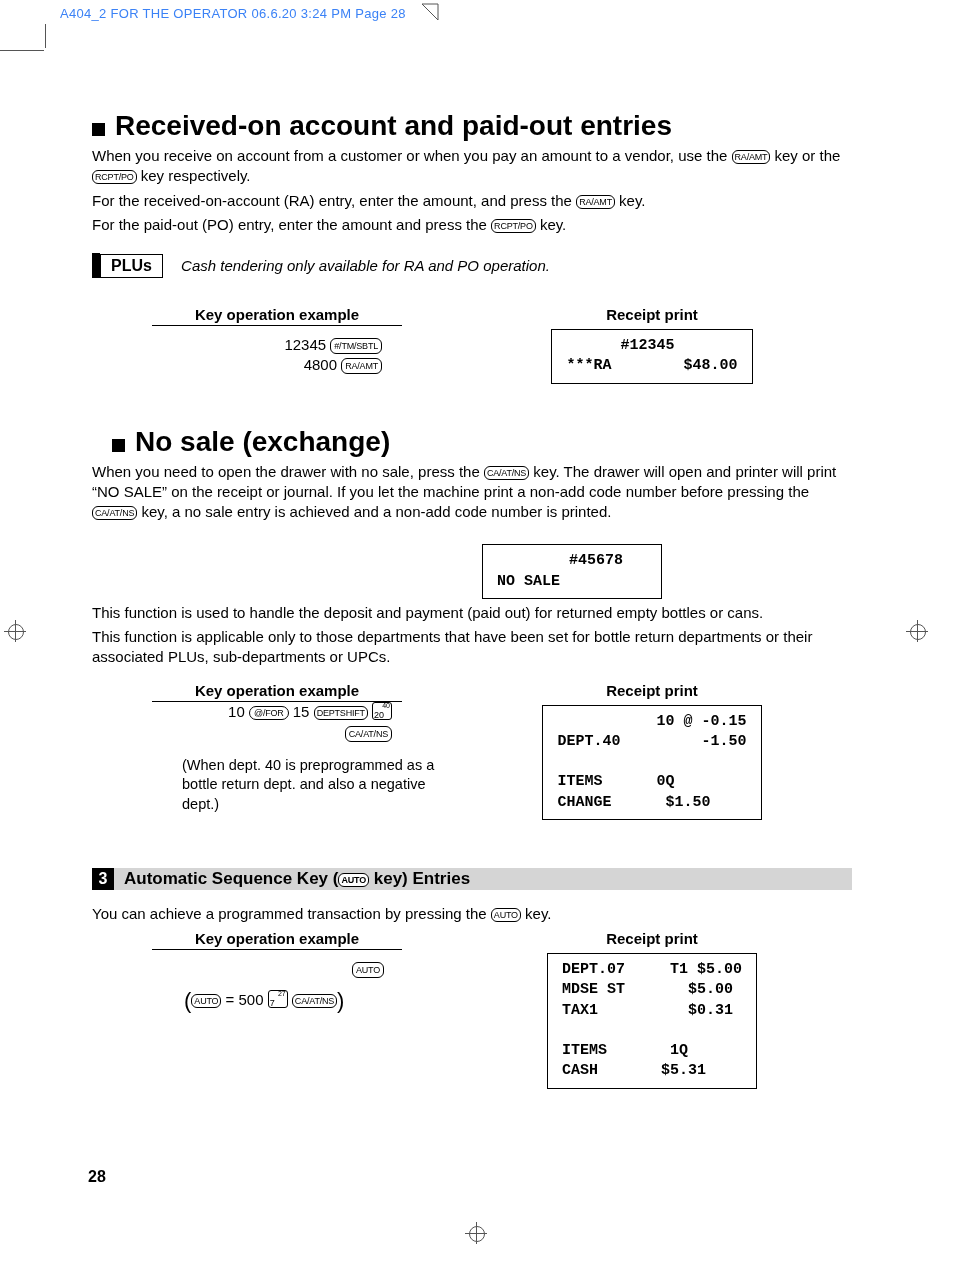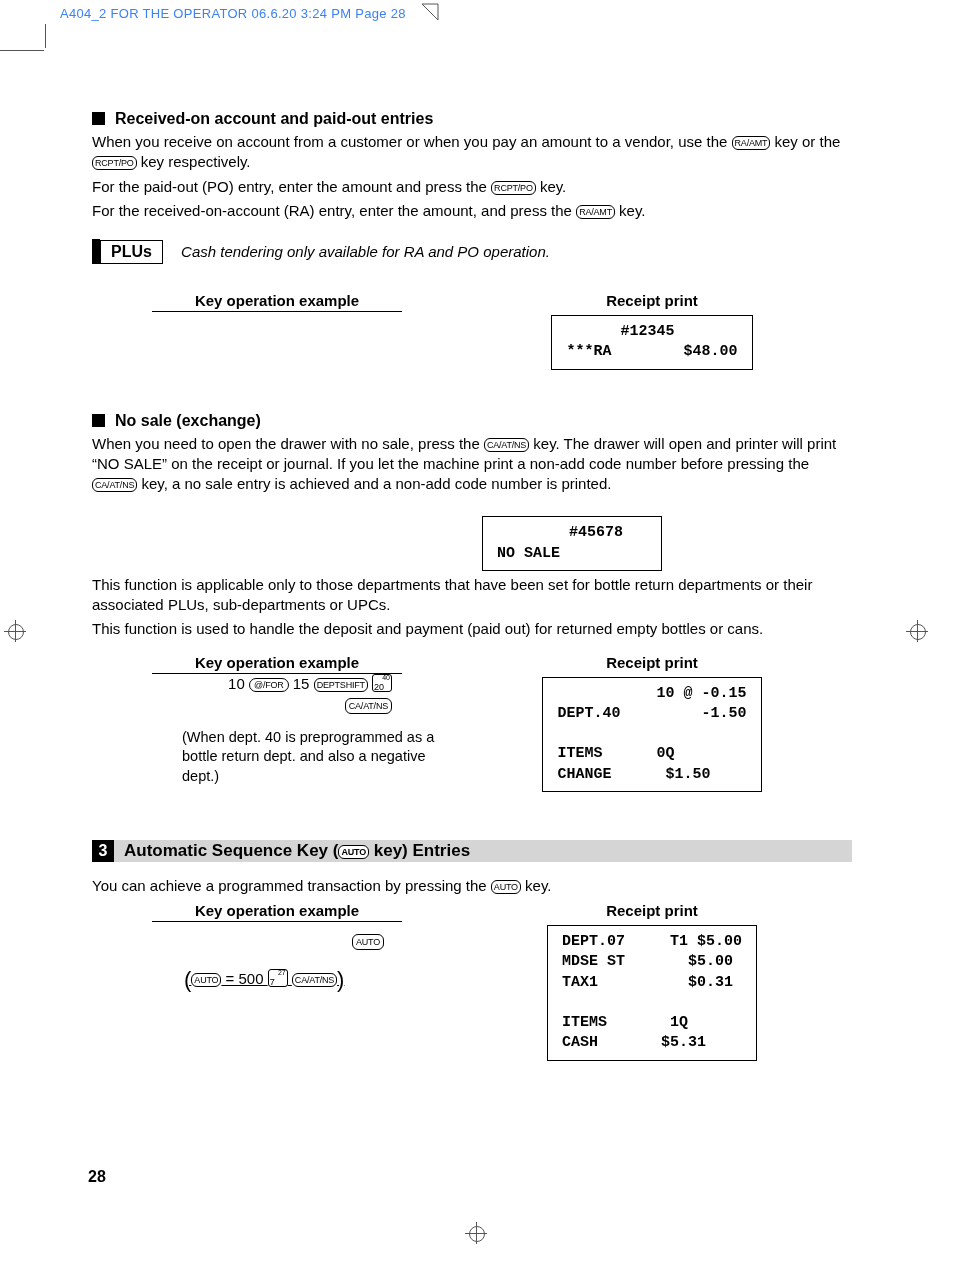--- a/index.html
+++ b/index.html
@@ -67,21 +67,21 @@
     width: 760px;
   }
   .sq-bullet {
     display:inline-block;
     width:13px; height:13px;
     background:#000;
     margin-right:10px;
     vertical-align: -1px;
   }
   h2.sect {
-    font-size: 16px;
+    font-size: 28px;
     font-weight: bold;
     margin: 0 0 2px 0;
   }
   p {
     margin: 4px 0;
     line-height: 1.35;
     font-size: 15px;
   }
   .keycap {
     display:inline-block;
@@ -203,23 +203,22 @@
   .page-num {
     position:absolute;
     left:88px;
     bottom:78px;
     font-weight:bold;
     font-size:16px;
   }
   .auto-eq {
     font-family: Arial, sans-serif;
     font-size: 15px;
-    margin-top: 17px;
+    margin-top: 10px;
     padding-left: 92px;
-    text-decoration: underline;
   }
   .paren {
     font-size:22px;
     vertical-align:-3px;
   }
 </style>
 </head>
 <body>
 
 <div class="page">
@@ -252,55 +251,59 @@
 
   <div class="content">
 
     <h2 class="sect">
       <span class="sq-bullet"></span><span>Received-on account and paid-out entries</span>
     </h2>
     <p>
       <span>When you receive on account from a customer or when you pay an amount to a vendor, use the </span><span class="keycap">RA/AMT</span><span> key or the </span><span class="keycap">RCPT/PO</span><span> key respectively.</span>
     </p>
     <p>
+      <span>For the received-on-account (RA) entry, enter the amount, and press the </span><span class="keycap">RA/AMT</span><span> key.</span>
+    </p>
+    <p>
       <span>For the paid-out (PO) entry, enter the amount and press the </span><span class="keycap">RCPT/PO</span><span> key.</span>
-    </p>
-    <p>
-      <span>For the received-on-account (RA) entry, enter the amount, and press the </span><span class="keycap">RA/AMT</span><span> key.</span>
     </p>
 
     <div style="margin-top:18px;">
       <span class="note-black"></span><span class="note-box">PLUs</span>
       <span class="note-text">Cash tendering only available for RA and PO operation.</span>
     </div>
 
     <div class="two-col" style="margin-top:28px;">
       <div class="col-left">
         <div class="example-head under" style="width:250px; margin-left:60px;">Key operation example</div>
+        <div class="key-op-lines">
+          <div class="row"><span>12345</span> <span class="keycap tall">#/TM/SBTL</span></div>
+          <div class="row"><span>4800</span> <span class="keycap tall">RA/AMT</span></div>
+        </div>
       </div>
       <div class="col-right">
         <div class="example-head" style="width:180px; margin:0 auto;">Receipt print</div>
         <div class="receipt">      #12345
 ***RA        $48.00</div>
       </div>
     </div>
 
-    <h2 class="sect" style="margin-top:42px;">
+    <h2 class="sect" style="margin-top:42px;margin-left:20px;">
       <span class="sq-bullet"></span><span>No sale (exchange)</span>
     </h2>
     <p>
       <span>When you need to open the drawer with no sale, press the </span><span class="keycap">CA/AT/NS</span><span> key.  The drawer will open and printer will print “NO SALE” on the receipt or journal.  If you let the machine print a non-add code number before pressing the </span><span class="keycap">CA/AT/NS</span><span> key, a no sale entry is achieved and a non-add code number is printed.</span>
     </p>
     <div style="margin-top:16px; display:flex; padding-left:200px;">
       <div class="receipt" style="min-width:150px;">        #45678
 NO SALE</div>
     </div>
 
+    <p>This function is used to handle the deposit and payment (paid out) for returned empty bottles or cans.</p>
     <p>This function is applicable only to those departments that have been set for bottle return departments or their associated PLUs, sub-departments or UPCs.</p>
-    <p>This function is used to handle the deposit and payment (paid out) for returned empty bottles or cans.</p>
 
     <div class="two-col" style="margin-top:14px;">
       <div class="col-left">
         <div class="example-head under" style="width:250px; margin-left:60px;">Key operation example</div>
         <div style="margin-top:0; text-align:right; padding-right:60px; font-size:15px;">
           <span>10</span>
           <span class="keycap oval">@/FOR</span>
           <span>15</span>
           <span class="keycap">DEPTSHIFT</span>
           <span class="dept-key"><span class="top">40</span><span class="bot">20</span></span>

